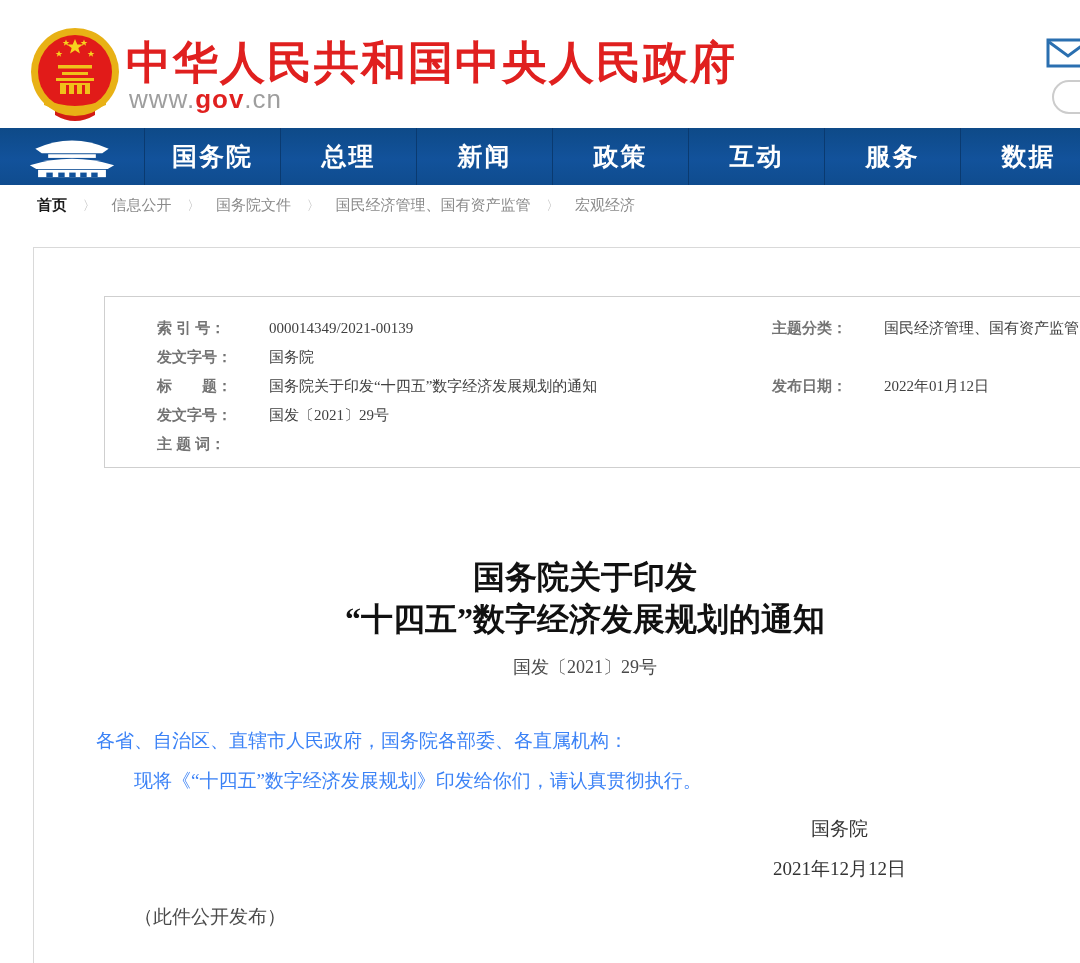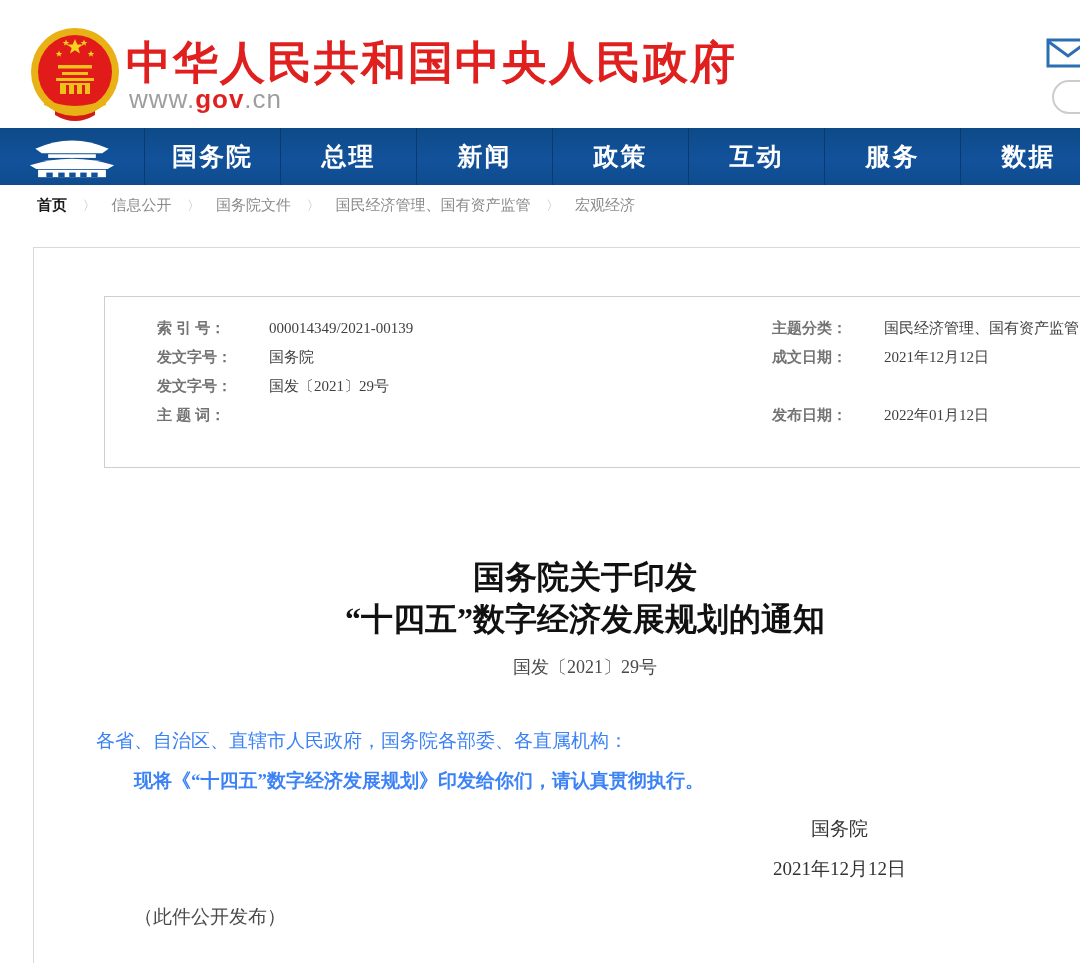--- a/index.html
+++ b/index.html
@@ -88,21 +88,21 @@
   .doc-no {
     margin-top: 15px; text-align: center;
     font-family: "Liberation Serif", serif;
     font-size: 18px; color: #4a4a4a;
   }
   .doc-body {
     margin: 42px 62px 0 62px;
     font-family: "Liberation Serif", serif;
     font-size: 19px; line-height: 40px; color: #3b82f6;
   }
-  .para-indent { text-indent: 2em; font-weight: bold; }
+  .para-indent { text-indent: 2em; }
   .sign-block {
     width: max-content; margin: 8px 230px 0 auto; text-align: center;
     font-family: "Liberation Serif", serif;
     font-size: 19px; line-height: 40px; color: #333;
   }
   .public-note {
     margin: 8px 62px 0 62px; text-indent: 2em;
     font-family: "Liberation Serif", serif;
     font-size: 19px; line-height: 40px; color: #4a4a4a;
   }
@@ -185,32 +185,32 @@
 
   <div class="meta-box">
     <div class="meta-col-left">
       <div class="meta-row">
         <span class="meta-label">索 引 号：</span><span class="meta-value">000014349/2021-00139</span>
       </div>
       <div class="meta-row">
         <span class="meta-label">发文字号：</span><span class="meta-value">国务院</span>
       </div>
       <div class="meta-row">
+        <span class="meta-label">标　　题：</span><span class="meta-value">国务院关于印发“十四五”数字经济发展规划的通知</span>
+      </div>
+      <div class="meta-row">
         <span class="meta-label">发文字号：</span><span class="meta-value">国发〔2021〕29号</span>
       </div>
       <div class="meta-row">
         <span class="meta-label">主 题 词：</span><span class="meta-value"></span>
       </div>
     </div>
     <div class="meta-col-right">
       <div class="meta-row">
         <span class="meta-label">主题分类：</span><span class="meta-value">国民经济管理、国有资产监管</span>
-      </div>
-      <div class="meta-row">
-        <span class="meta-label">成文日期：</span><span class="meta-value">2021年12月12日</span>
       </div>
       <div class="meta-gap"></div>
       <div class="meta-row">
         <span class="meta-label">发布日期：</span><span class="meta-value">2022年01月12日</span>
       </div>
     </div>
   </div>
 
   <h1 class="doc-title">
     <div>国务院关于印发</div>

